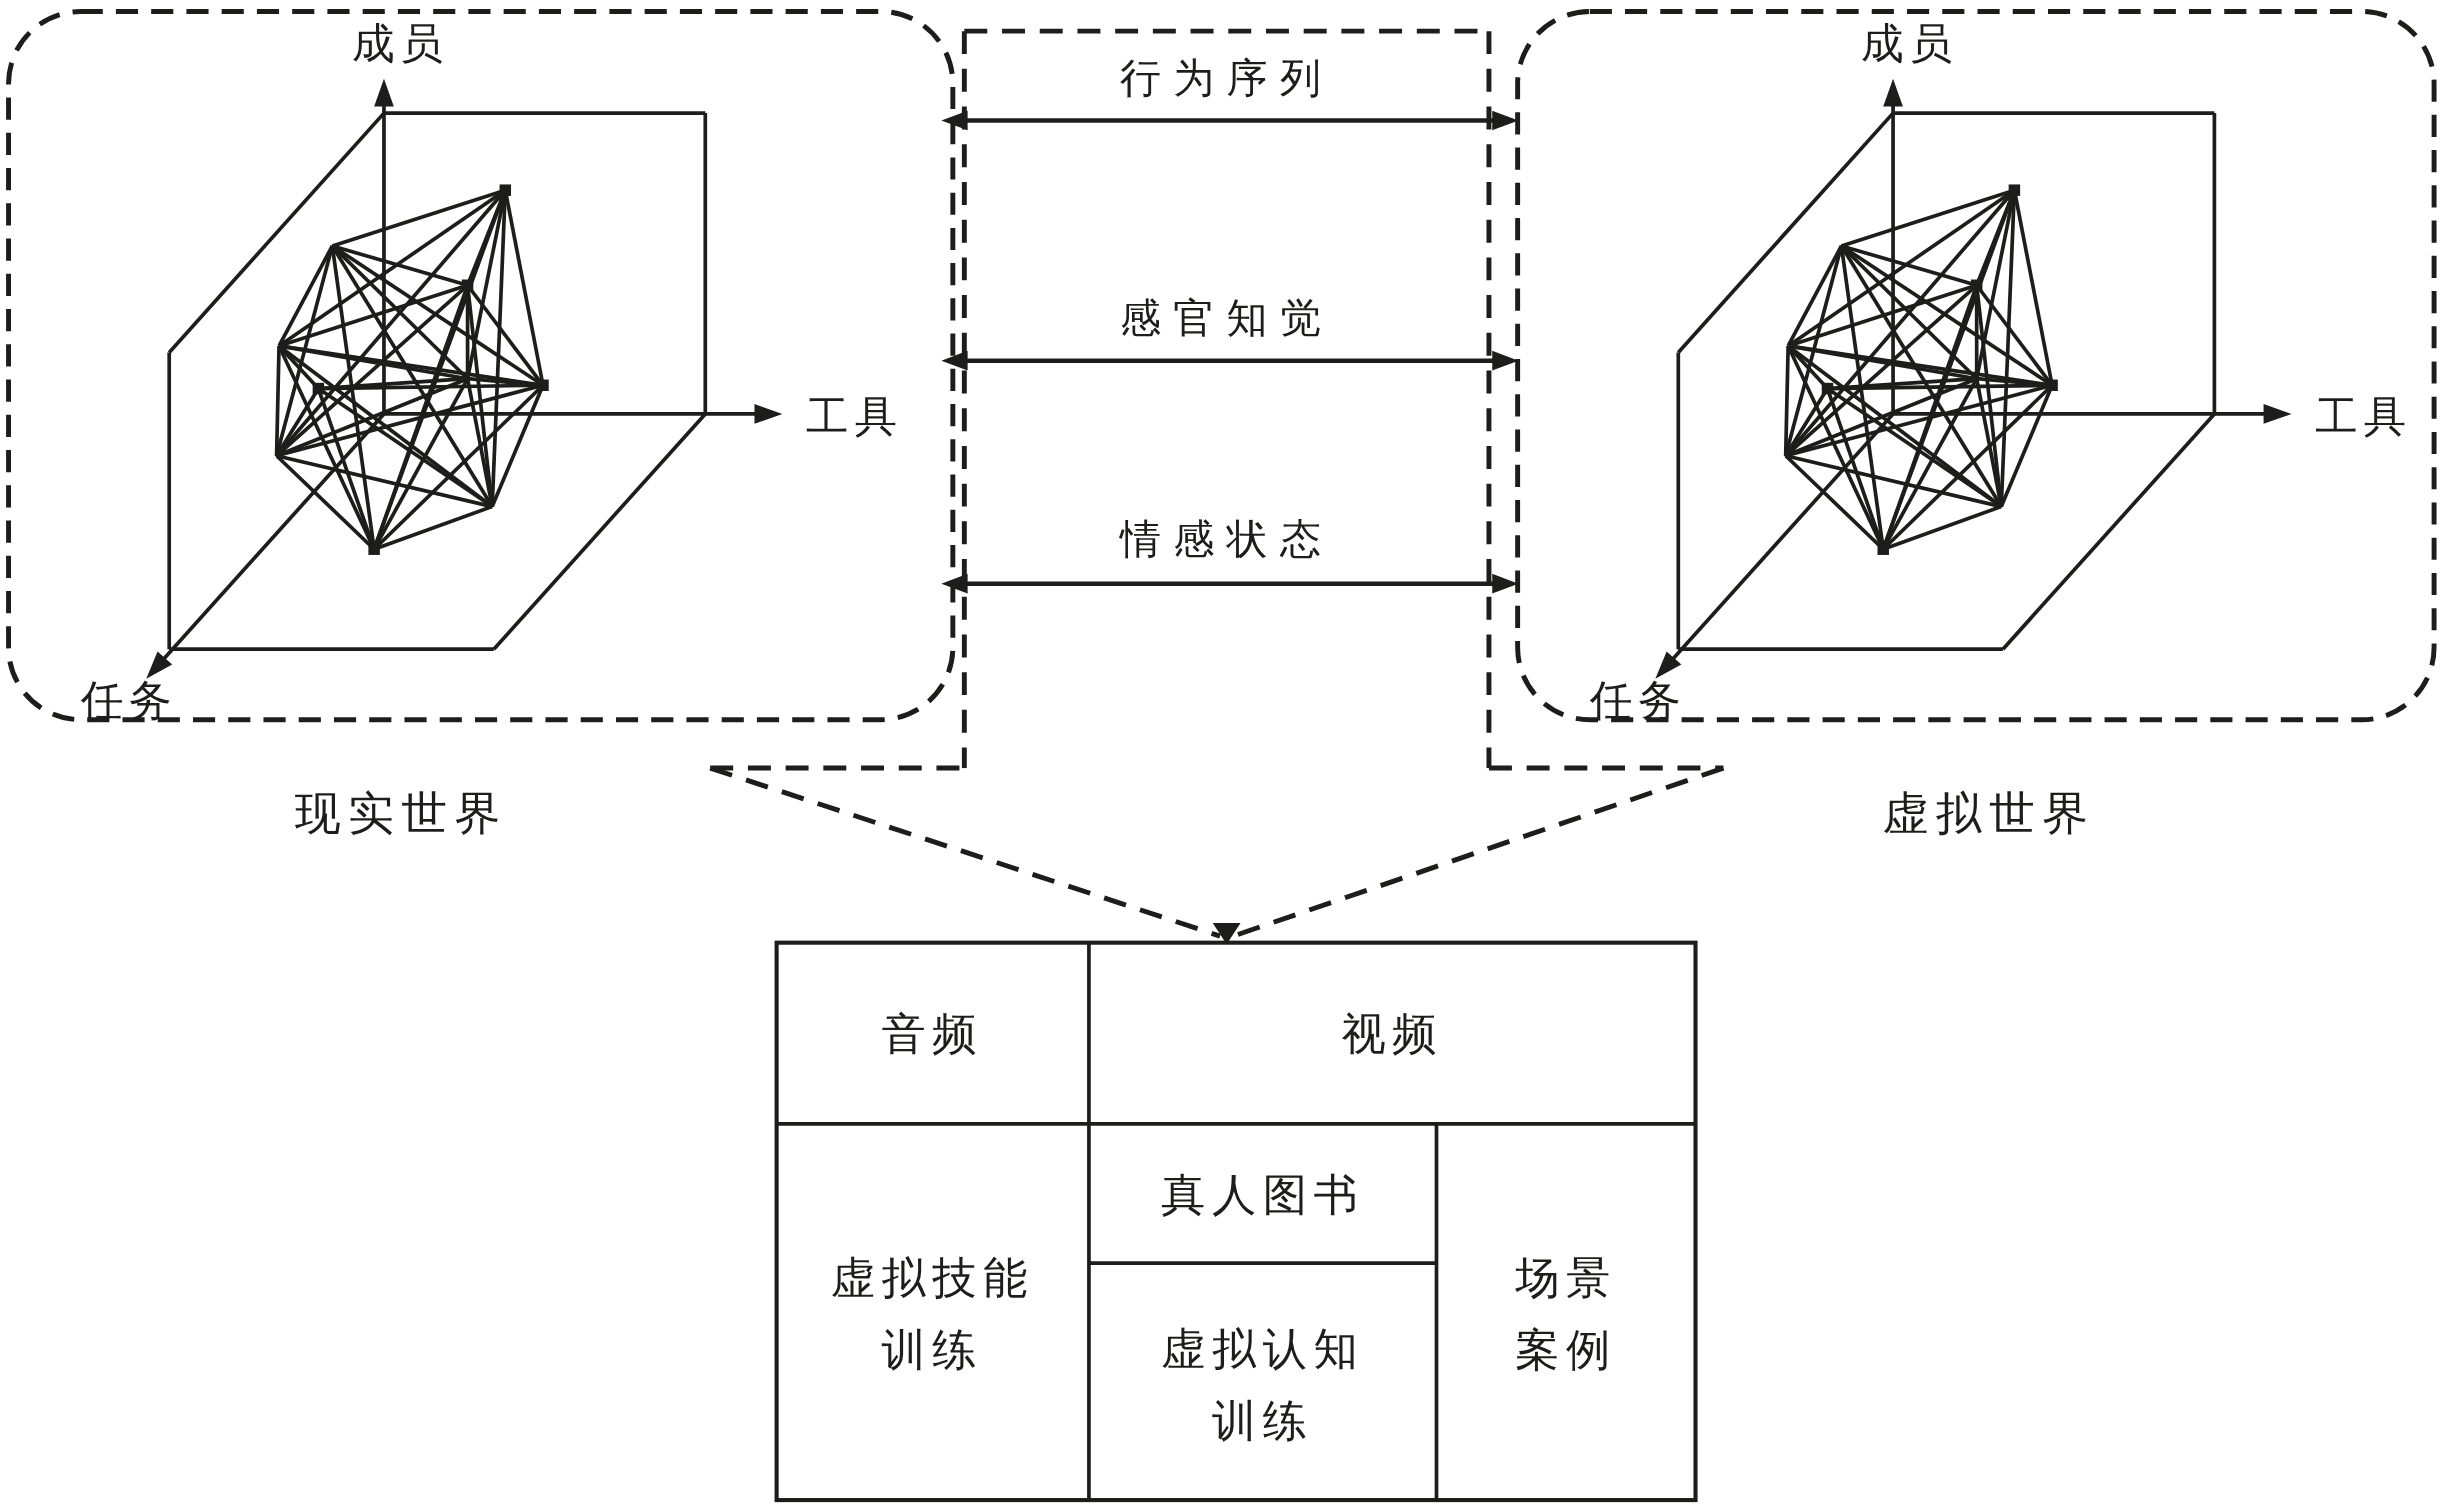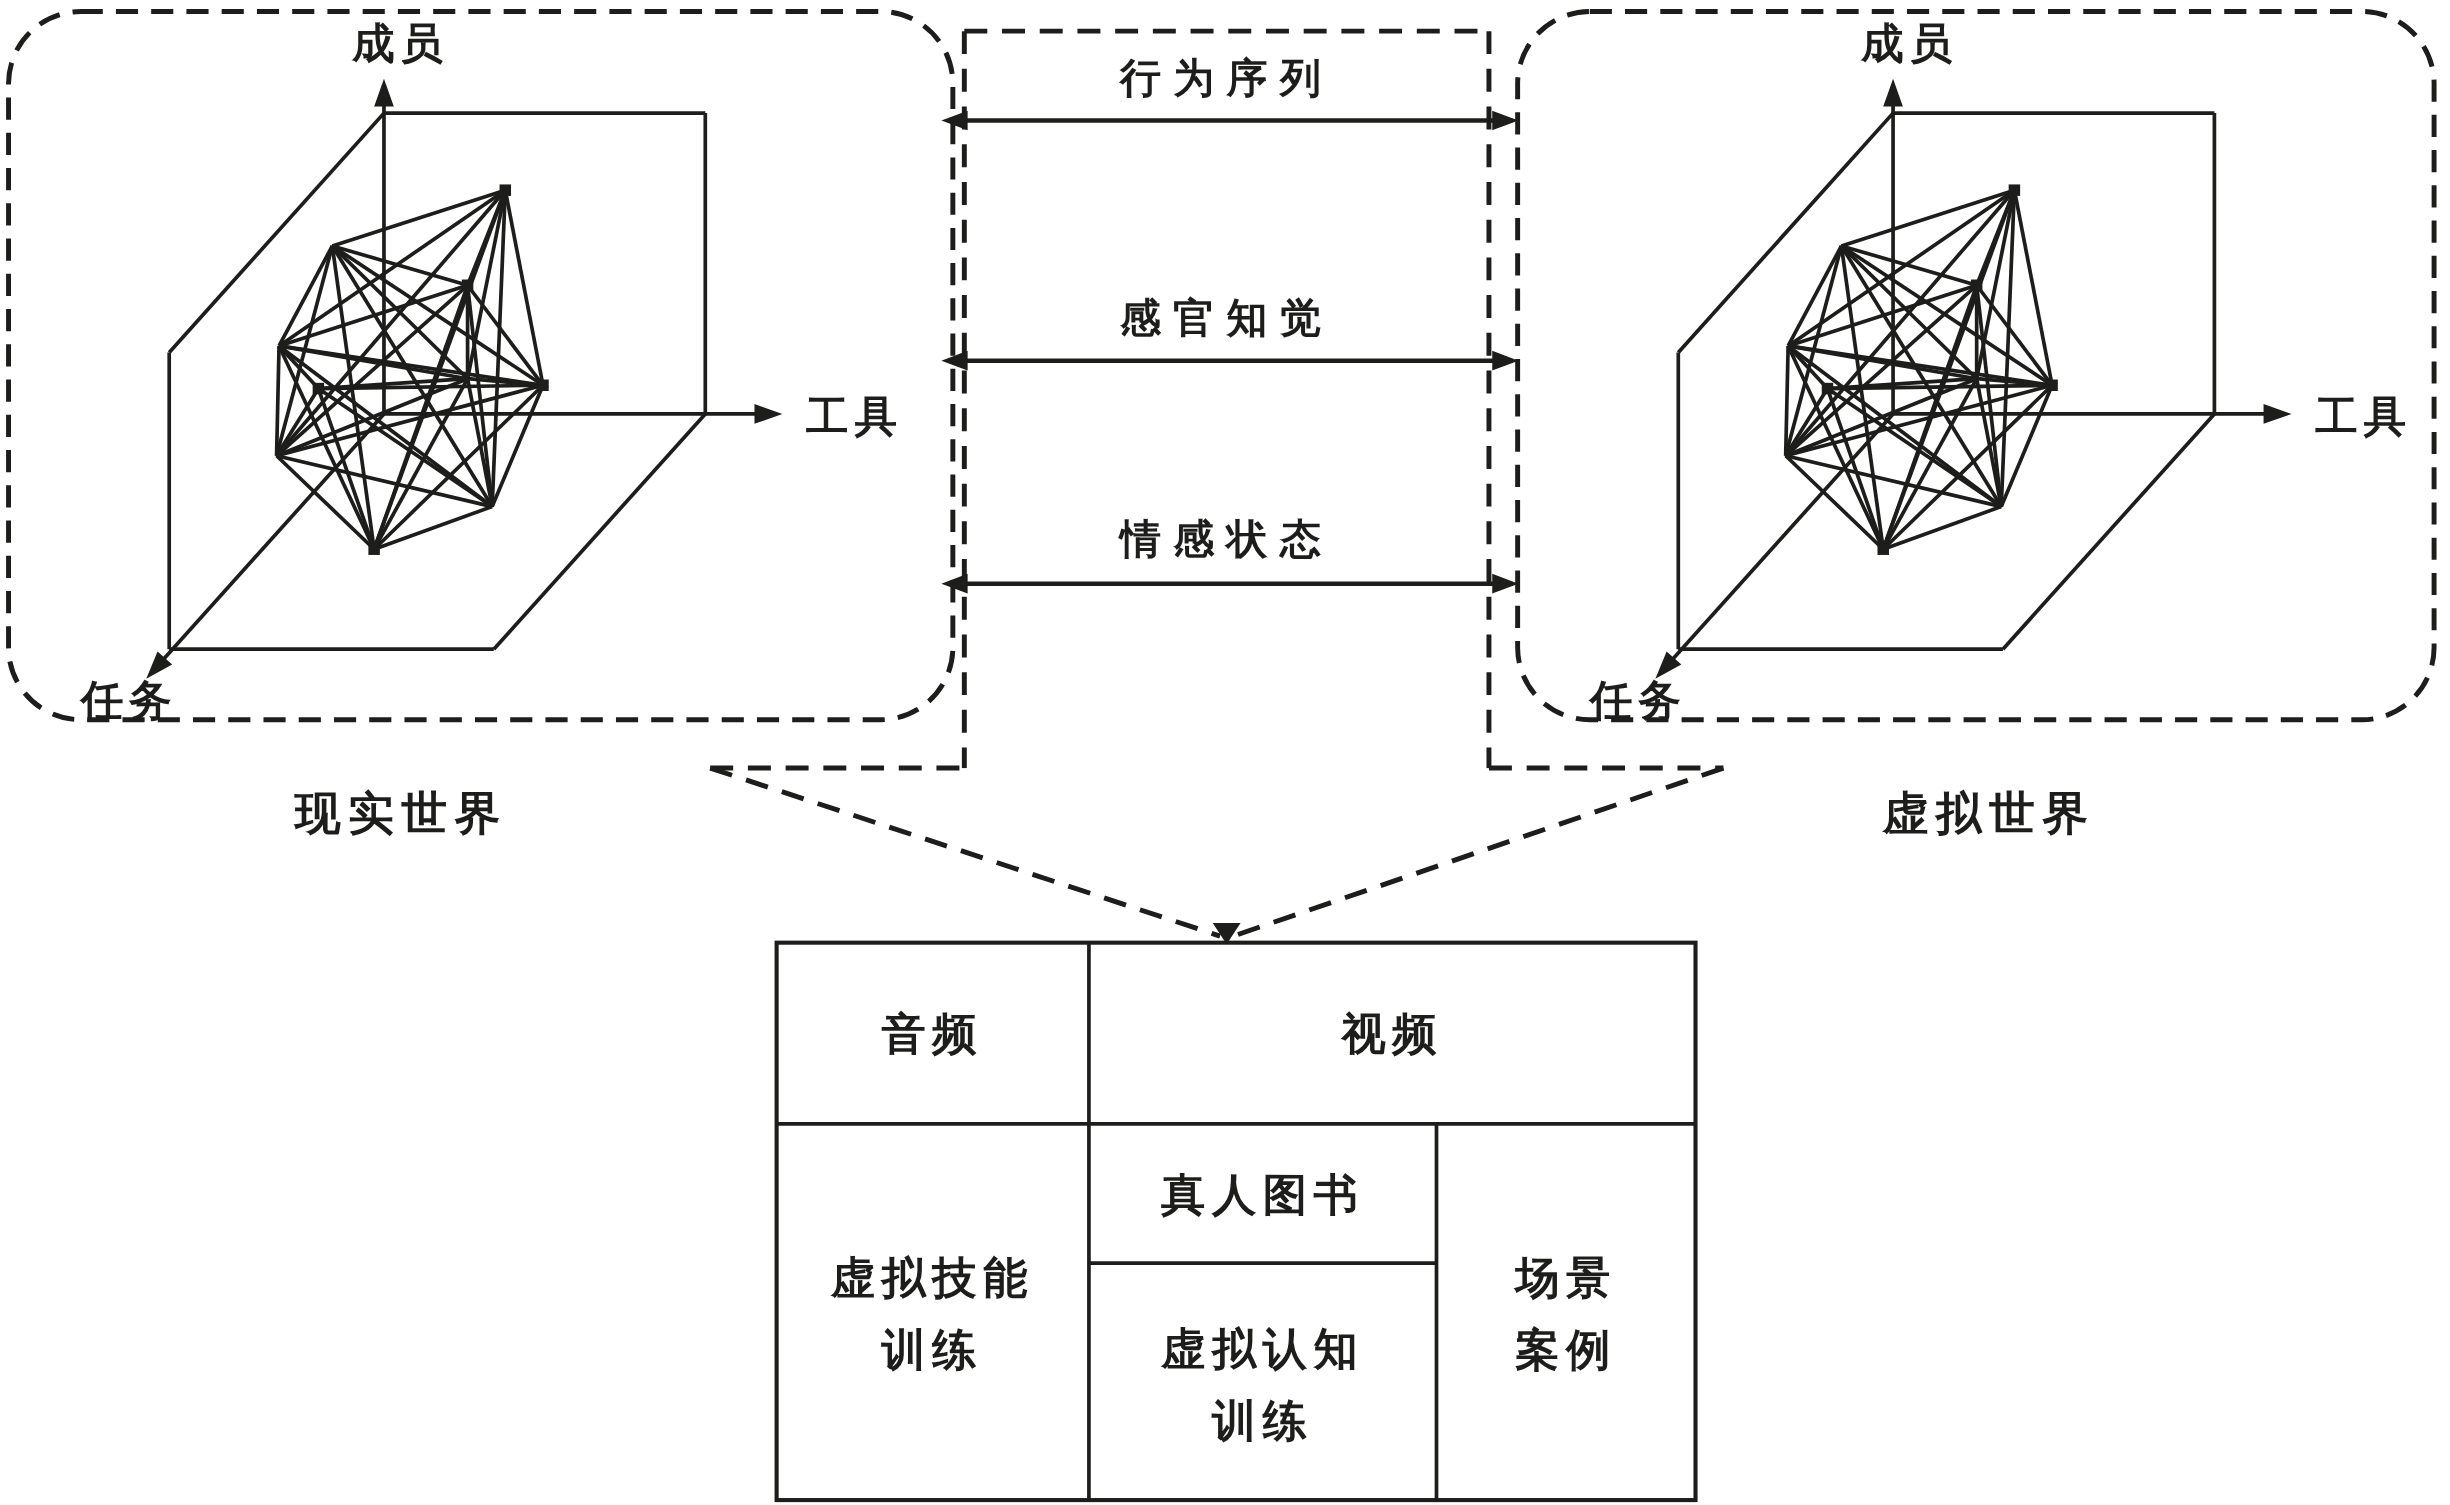--- a/index.html
+++ b/index.html
@@ -1,19 +1,18 @@
 <!DOCTYPE html>
 <html style="font-size:13px"><head>
 <meta charset="utf-8">
 <style>
   html, body { margin: 0; padding: 0; background: #ffffff; }
   .fig-wrap {
     width: 2450px; height: 1505px; background: #ffffff;
     font-family: "Liberation Serif", "DejaVu Serif", serif;
-    font-weight: bold;
   }
   svg { display: block; }
   svg text {
     font-family: "Liberation Serif", "DejaVu Serif", serif;
     fill: #1d1d1b;
   }
 </style>
 </head>
 <body>
 

